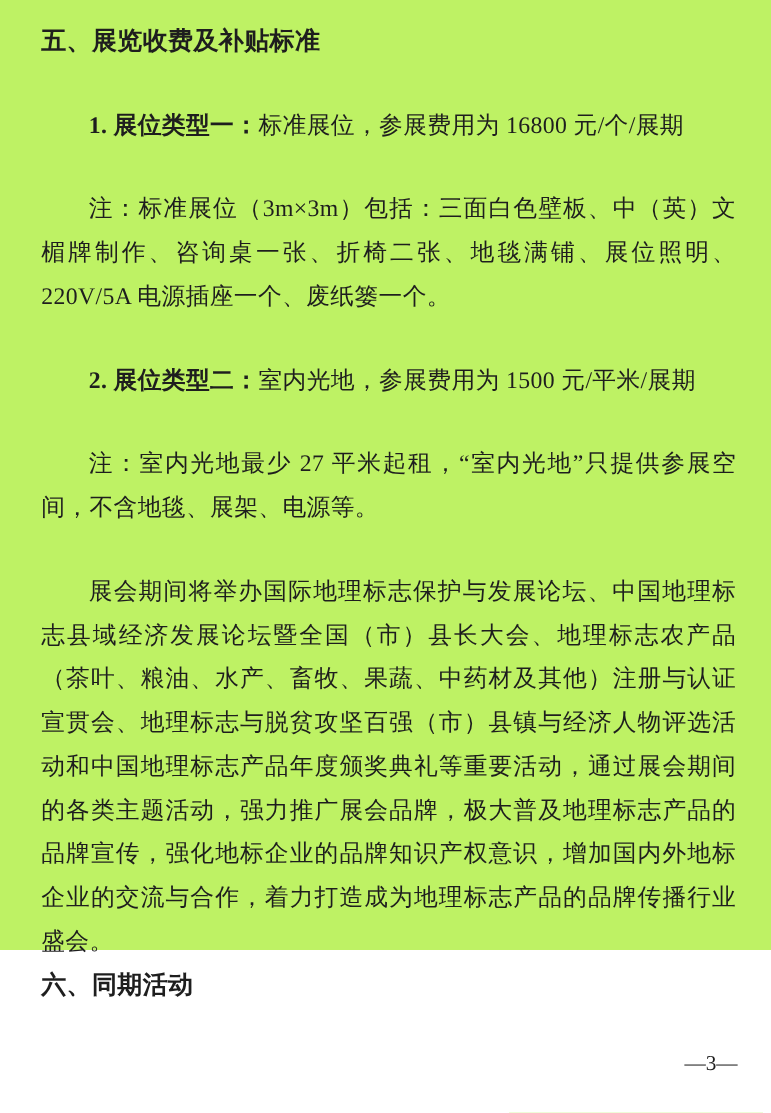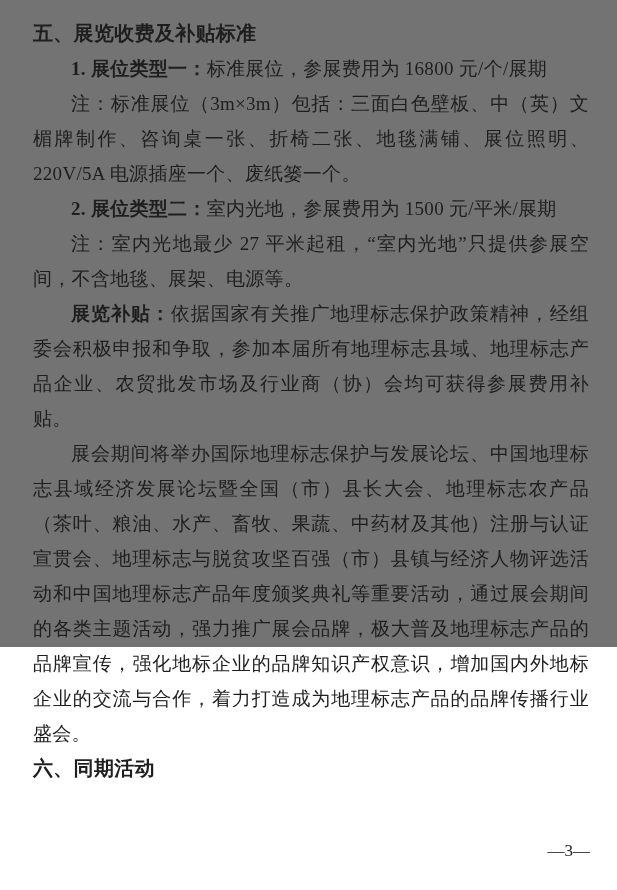--- a/index.html
+++ b/index.html
@@ -10,38 +10,39 @@
   body {
     width: 617px;
     height: 890px;
     overflow: hidden;
     font-family: "Liberation Serif", "DejaVu Serif", serif;
     color: #1e1e1e;
   }
   .page {
     position: relative;
     width: 617px;
-    height: 647px;
+    height: 760px;
     box-sizing: border-box;
     padding: 16px 28px 0 33px;
-    background: #737373;
+    background: #bef264;
   }
   .doc-body {
     width: 100%;
   }
   .para {
     font-size: 19px;
     line-height: 35px;
     text-align: justify;
     text-justify: inter-character;
     letter-spacing: 0.3px;
     margin: 0;
   }
   .para.indent {
     text-indent: 2em;
+    margin-top: 32px;
   }
   .para.heading {
     font-weight: bold;
     font-size: 20px;
     text-align: left;
   }
   .seg.bold {
     font-weight: bold;
   }
   .page-number {
@@ -57,18 +58,17 @@
 </head>
 <body>
 
 <div class="page">
   <div class="doc-body">
       <div class="para heading"><span class="seg bold">五、展览收费及补贴标准</span></div>
       <div class="para indent"><span class="seg bold">1. 展位类型一：</span><span class="seg">标准展位，参展费用为 16800 元/个/展期</span></div>
       <div class="para indent"><span class="seg">注：标准展位（3m×3m）包括：三面白色壁板、中（英）文楣牌制作、咨询桌一张、折椅二张、地毯满铺、展位照明、220V/5A 电源插座一个、废纸篓一个。</span></div>
       <div class="para indent"><span class="seg bold">2. 展位类型二：</span><span class="seg">室内光地，参展费用为 1500 元/平米/展期</span></div>
       <div class="para indent"><span class="seg">注：室内光地最少 27 平米起租，“室内光地”只提供参展空间，不含地毯、展架、电源等。</span></div>
-      <div class="para indent"><span class="seg bold">展览补贴：</span><span class="seg">依据国家有关推广地理标志保护政策精神，经组委会积极申报和争取，参加本届所有地理标志县域、地理标志产品企业、农贸批发市场及行业商（协）会均可获得参展费用补贴。</span></div>
       <div class="para indent"><span class="seg">展会期间将举办国际地理标志保护与发展论坛、中国地理标志县域经济发展论坛暨全国（市）县长大会、地理标志农产品（茶叶、粮油、水产、畜牧、果蔬、中药材及其他）注册与认证宣贯会、地理标志与脱贫攻坚百强（市）县镇与经济人物评选活动和中国地理标志产品年度颁奖典礼等重要活动，通过展会期间的各类主题活动，强力推广展会品牌，极大普及地理标志产品的品牌宣传，强化地标企业的品牌知识产权意识，增加国内外地标企业的交流与合作，着力打造成为地理标志产品的品牌传播行业盛会。</span></div>
       <div class="para heading"><span class="seg bold">六、同期活动</span></div>
     </div>
   <div class="page-number">—3—</div>
 </div>
 
 </body></html>

